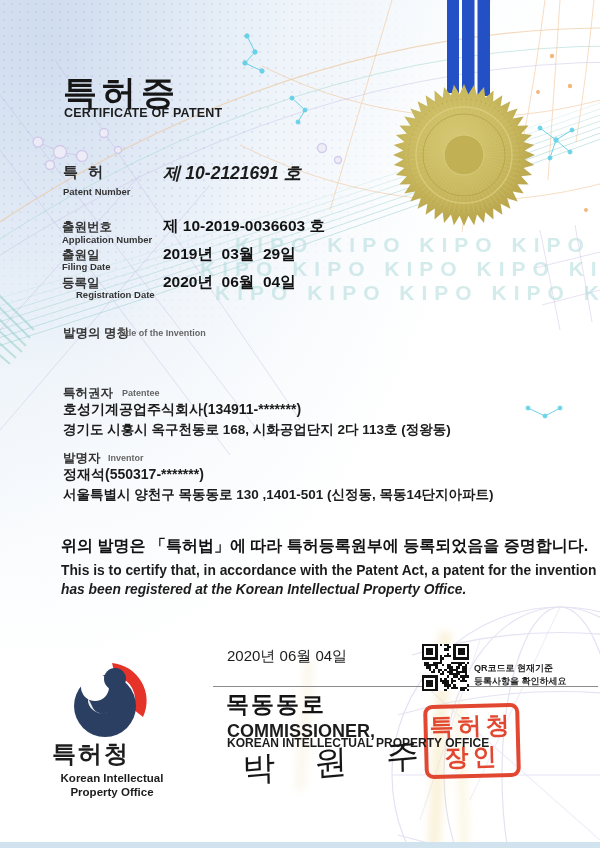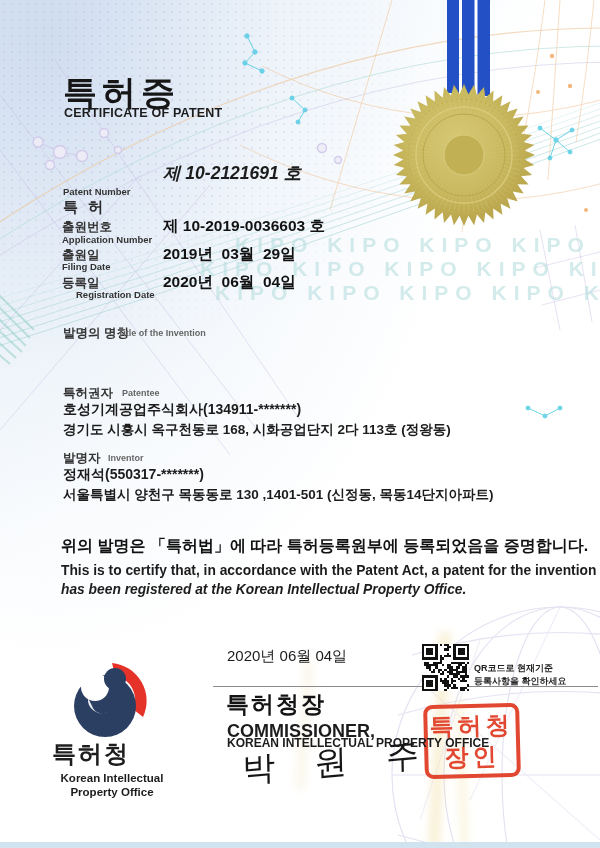--- a/index.html
+++ b/index.html
@@ -167,21 +167,21 @@
       <circle cx="37" cy="46" r="31" fill="#2b3f63"></circle>
       <circle cx="27" cy="27" r="14" fill="#ffffff"></circle>
       <circle cx="47" cy="19" r="11" fill="#2b3f63"></circle>
       <path d="M 20 38 A 14 14 0 0 0 40 52 A 11 11 0 0 1 24 46 Z" fill="#ffffff" opacity=".9"></path>
     </g>
   </svg>
 
   <div class="txt b" style="left:63px;top:70px;font-size:34px;letter-spacing:5px;color:#161616;">특허증</div>
   <div class="txt b" style="left:64px;top:106px;font-size:12.5px;letter-spacing:0.2px;">CERTIFICATE OF PATENT</div>
 
-  <div class="txt" style="left:63px;top:163px;font-size:15px;font-weight:bold;letter-spacing:3px;color:#2a2a2a;margin-top:35px;">특 허</div>
+  <div class="txt" style="left:63px;top:163px;font-size:15px;font-weight:bold;letter-spacing:3px;color:#2a2a2a;">특 허</div>
   <div class="txt lab-en" style="left:63px;top:186px;">Patent Number</div>
   <div class="txt" style="left:163px;top:161px;font-size:17.5px;font-weight:bold;font-style:italic;">제 10-2121691 호</div>
 
   <div class="txt lab-kr" style="left:62px;top:219px;">출원번호</div>
   <div class="txt lab-en" style="left:62px;top:234px;">Application Number</div>
   <div class="txt fval" style="left:163px;top:216px;">제 10-2019-0036603 호</div>
 
   <div class="txt lab-kr" style="left:62px;top:247px;">출원일</div>
   <div class="txt lab-en" style="left:62px;top:261px;">Filing Date</div>
   <div class="txt fval" style="left:163px;top:244px;">2019년  03월  29일</div>
@@ -216,21 +216,21 @@
       <path id="qr-modules" d="M8 0h1v1h-1zM10 0h1v1h-1zM11 0h1v1h-1zM11 1h1v1h-1zM12 1h1v1h-1zM10 2h1v1h-1zM11 2h1v1h-1zM11 4h1v1h-1zM8 5h1v1h-1zM10 5h1v1h-1zM11 5h1v1h-1zM12 5h1v1h-1zM8 6h1v1h-1zM9 6h1v1h-1zM8 7h1v1h-1zM1 8h1v1h-1zM2 8h1v1h-1zM5 8h1v1h-1zM6 8h1v1h-1zM7 8h1v1h-1zM8 8h1v1h-1zM13 8h1v1h-1zM14 8h1v1h-1zM15 8h1v1h-1zM16 8h1v1h-1zM17 8h1v1h-1zM18 8h1v1h-1zM20 8h1v1h-1zM1 9h1v1h-1zM2 9h1v1h-1zM3 9h1v1h-1zM4 9h1v1h-1zM5 9h1v1h-1zM6 9h1v1h-1zM9 9h1v1h-1zM11 9h1v1h-1zM12 9h1v1h-1zM16 9h1v1h-1zM17 9h1v1h-1zM19 9h1v1h-1zM2 10h1v1h-1zM3 10h1v1h-1zM6 10h1v1h-1zM11 10h1v1h-1zM12 10h1v1h-1zM13 10h1v1h-1zM15 10h1v1h-1zM16 10h1v1h-1zM18 10h1v1h-1zM19 10h1v1h-1zM3 11h1v1h-1zM5 11h1v1h-1zM7 11h1v1h-1zM8 11h1v1h-1zM10 11h1v1h-1zM12 11h1v1h-1zM13 11h1v1h-1zM14 11h1v1h-1zM15 11h1v1h-1zM18 11h1v1h-1zM19 11h1v1h-1zM4 12h1v1h-1zM5 12h1v1h-1zM7 12h1v1h-1zM9 12h1v1h-1zM11 12h1v1h-1zM12 12h1v1h-1zM13 12h1v1h-1zM15 12h1v1h-1zM16 12h1v1h-1zM17 12h1v1h-1zM18 12h1v1h-1zM19 12h1v1h-1zM8 13h1v1h-1zM9 13h1v1h-1zM12 13h1v1h-1zM13 13h1v1h-1zM14 13h1v1h-1zM15 13h1v1h-1zM16 13h1v1h-1zM19 13h1v1h-1zM11 14h1v1h-1zM14 14h1v1h-1zM15 14h1v1h-1zM17 14h1v1h-1zM18 14h1v1h-1zM19 14h1v1h-1zM20 14h1v1h-1zM8 15h1v1h-1zM10 15h1v1h-1zM13 15h1v1h-1zM16 15h1v1h-1zM18 15h1v1h-1zM8 16h1v1h-1zM9 16h1v1h-1zM10 16h1v1h-1zM11 16h1v1h-1zM13 16h1v1h-1zM14 16h1v1h-1zM17 16h1v1h-1zM18 16h1v1h-1zM19 16h1v1h-1zM9 17h1v1h-1zM10 17h1v1h-1zM11 17h1v1h-1zM13 17h1v1h-1zM10 18h1v1h-1zM11 18h1v1h-1zM12 18h1v1h-1zM14 18h1v1h-1zM20 18h1v1h-1zM11 19h1v1h-1zM13 19h1v1h-1zM14 19h1v1h-1zM15 19h1v1h-1zM17 19h1v1h-1zM18 19h1v1h-1zM19 19h1v1h-1zM10 20h1v1h-1zM17 20h1v1h-1zM18 20h1v1h-1zM20 20h1v1h-1zM0 0h7v7h-7zM1 1h5v5h-5zM2 2h3v3h-3zM14 0h7v7h-7zM15 1h5v5h-5zM16 2h3v3h-3zM0 14h7v7h-7zM1 15h5v5h-5zM2 16h3v3h-3z" fill="#111" fill-rule="evenodd"></path>
     </svg>
   </div>
   <div class="txt b" style="left:474px;top:662px;width:116px;font-size:9px;line-height:13px;text-align:left;white-space:normal;color:#222;">
     <span>QR코드로 현재기준</span><br>
     <span>등록사항을 확인하세요</span>
   </div>
 
   <div class="seal">특허청장인</div>
 
-  <div class="txt b" style="left:226px;top:689px;font-size:23px;letter-spacing:2px;color:#141414;">특허청장</div>
+  <div class="txt b" style="left:226px;top:689px;font-size:23px;letter-spacing:2px;color:#141414;">목동동로</div>
   <div class="txt b" style="left:227px;top:721px;font-size:18px;">COMMISSIONER,</div>
   <div class="txt b" style="left:227px;top:736px;font-size:12px;">KOREAN INTELLECTUAL PROPERTY OFFICE</div>
   <div class="txt sig" style="left:242px;top:748px;font-size:33px;letter-spacing:15px;color:#161616;">박 원 주</div>
 
   <div class="txt b" style="left:52px;top:738px;width:120px;text-align:left;font-size:24px;letter-spacing:2px;color:#1d1d1d;">특허청</div>
   <div class="txt b" style="left:32px;top:772px;width:160px;text-align:center;font-size:11.5px;">Korean Intellectual</div>
   <div class="txt b" style="left:32px;top:786px;width:160px;text-align:center;font-size:11.5px;">Property Office</div>
 
   <div class="strip"></div>
 </div>

